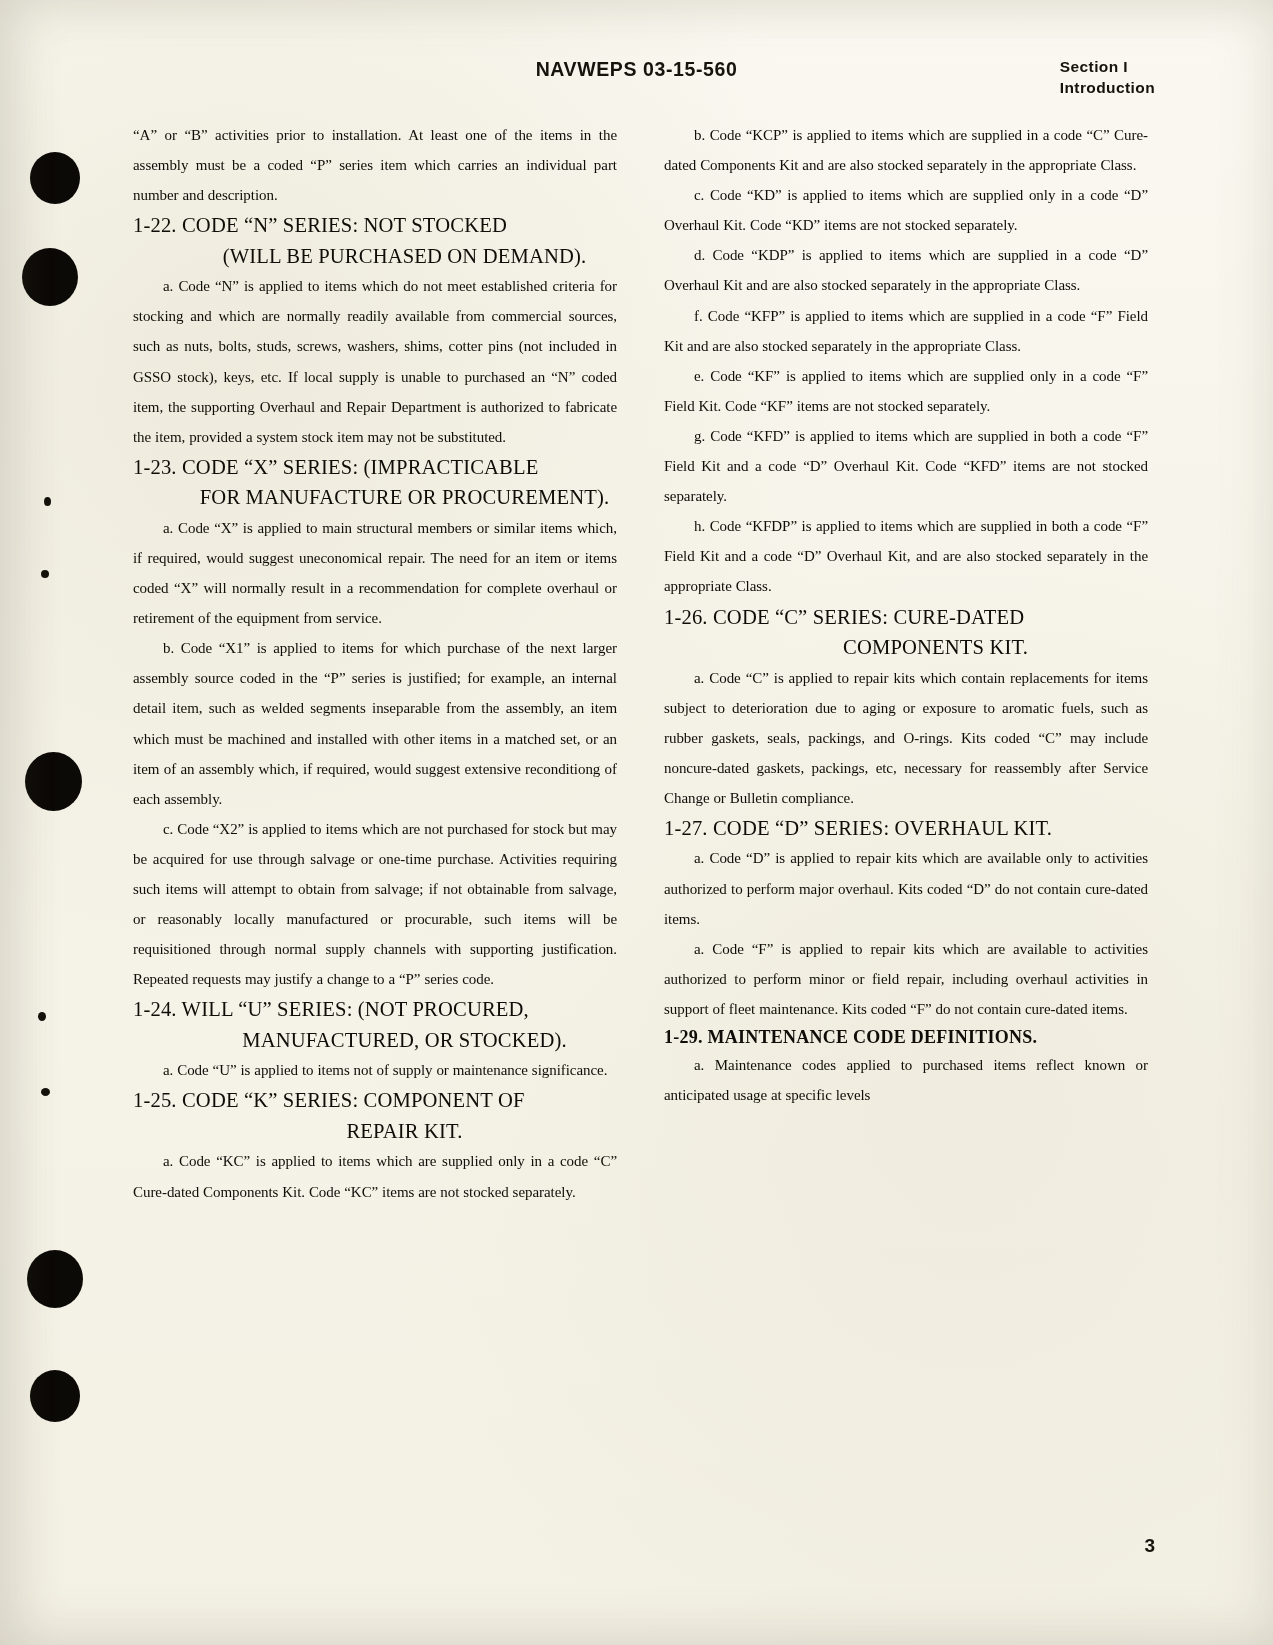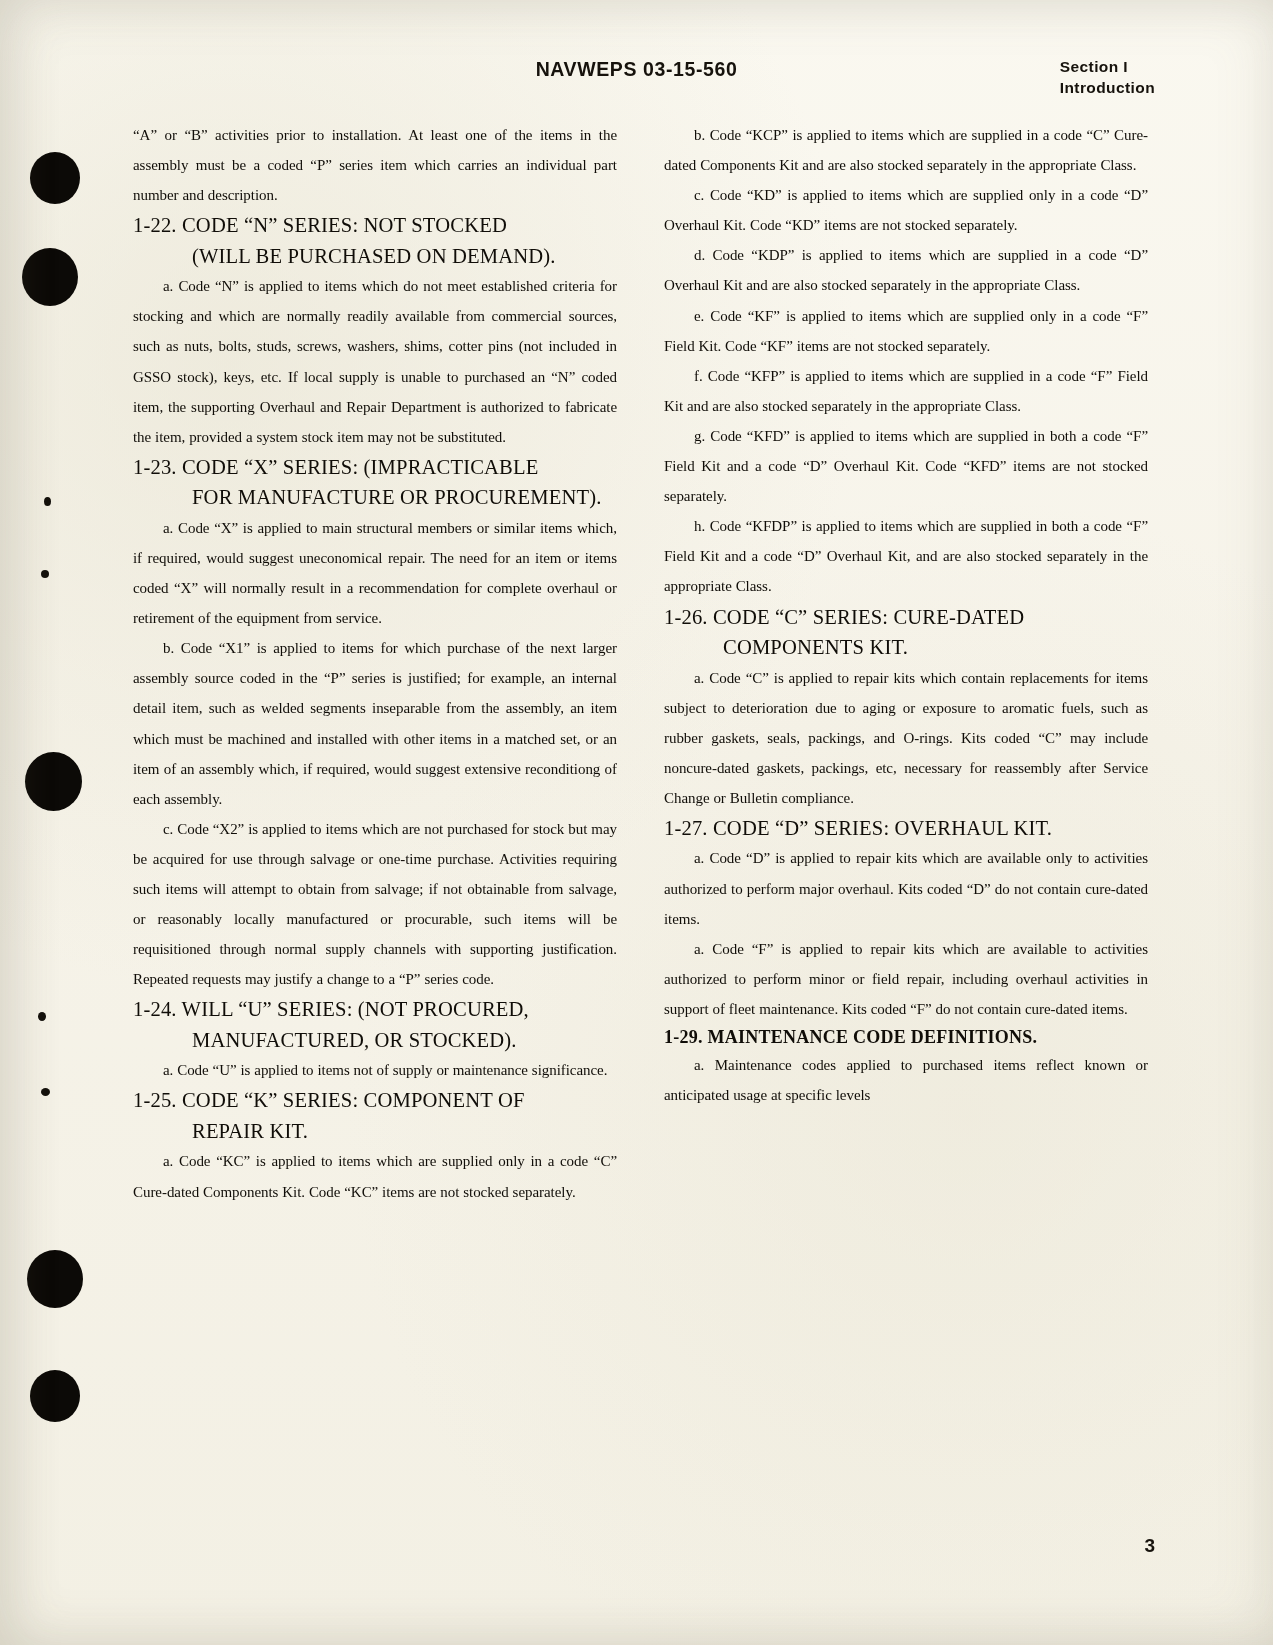--- a/index.html
+++ b/index.html
@@ -106,20 +106,21 @@
   
   .heading {
     font-size: 20.6px;
     line-height: 30.5px;
     letter-spacing: .15px;
     text-align: left;
   }
   .heading .h-line2 {
     display: block;
     padding-left: 59px;
+    text-align: center;
   }
   
   .heading-sans {
     font-family: Liberation Serif, serif;
     font-weight: bold;
     font-size: 18px;
     line-height: 26px;
     letter-spacing: .25px;
     text-align: left;
   }
@@ -192,22 +193,22 @@
         <span class="h-line2">REPAIR KIT.</span>
       </div>
       <p class="body">a. Code “KC” is applied to items which are supplied only in a code “C” Cure-dated Components Kit. Code “KC” items are not stocked separately.</p>
     </div>
 
     <div class="col">
 
       <p class="body">b. Code “KCP” is applied to items which are supplied in a code “C” Cure-dated Components Kit and are also stocked separately in the appropriate Class.</p>
       <p class="body">c. Code “KD” is applied to items which are supplied only in a code “D” Overhaul Kit. Code “KD” items are not stocked separately.</p>
       <p class="body">d. Code “KDP” is applied to items which are supplied in a code “D” Overhaul Kit and are also stocked separately in the appropriate Class.</p>
+      <p class="body">f. Code “KFP” is applied to items which are supplied in a code “F” Field Kit and are also stocked separately in the appropriate Class.</p>
       <p class="body">e. Code “KF” is applied to items which are supplied only in a code “F” Field Kit. Code “KF” items are not stocked separately.</p>
-      <p class="body">f. Code “KFP” is applied to items which are supplied in a code “F” Field Kit and are also stocked separately in the appropriate Class.</p>
       <p class="body">g. Code “KFD” is applied to items which are supplied in both a code “F” Field Kit and a code “D” Overhaul Kit. Code “KFD” items are not stocked separately.</p>
       <p class="body">h. Code “KFDP” is applied to items which are supplied in both a code “F” Field Kit and a code “D” Overhaul Kit, and are also stocked separately in the appropriate Class.</p>
 
       <div class="heading">
         <span>1-26.</span>
         <span>CODE “C” SERIES: CURE-DATED</span>
         <span class="h-line2">COMPONENTS KIT.</span>
       </div>
       <p class="body">a. Code “C” is applied to repair kits which contain replacements for items subject to deterioration due to aging or exposure to aromatic fuels, such as rubber gaskets, seals, packings, and O-rings. Kits coded “C” may include noncure-dated gaskets, packings, etc, necessary for reassembly after Service Change or Bulletin compliance.</p>
 

